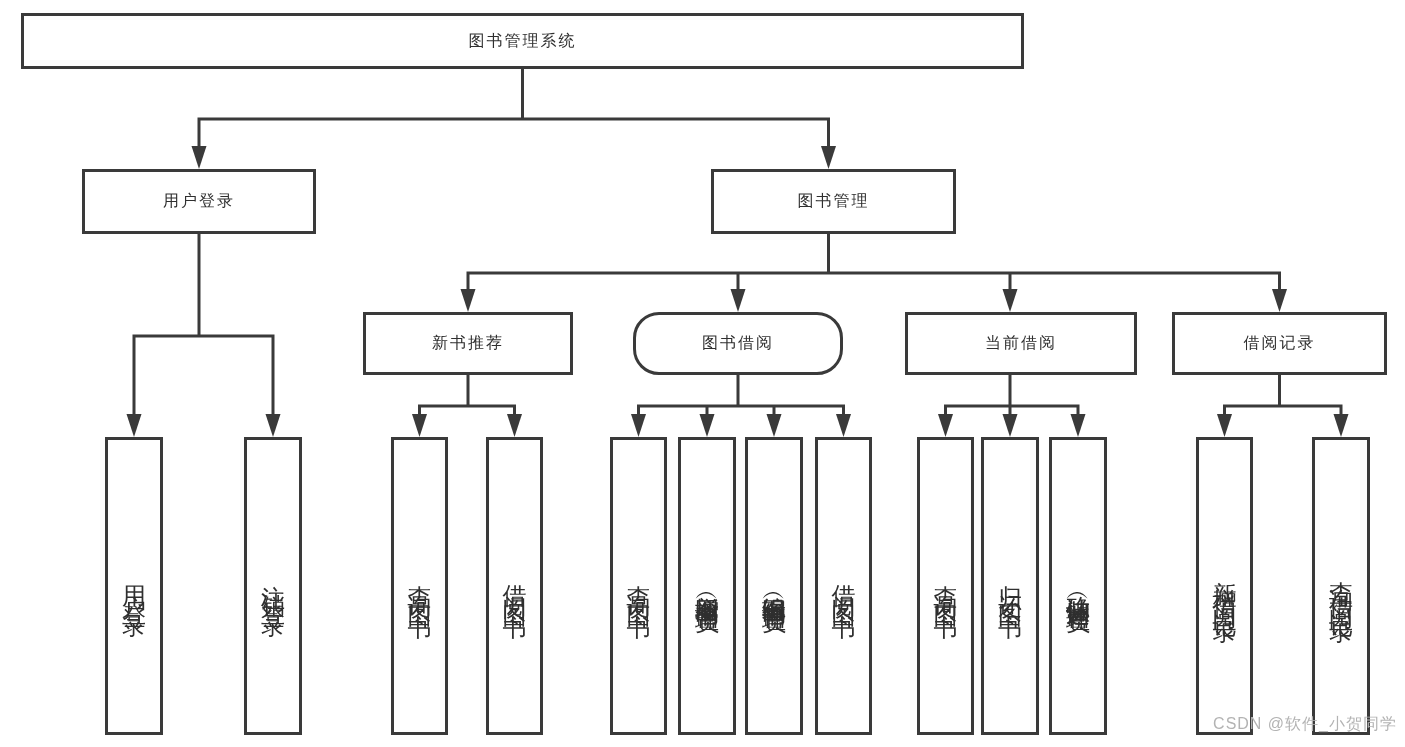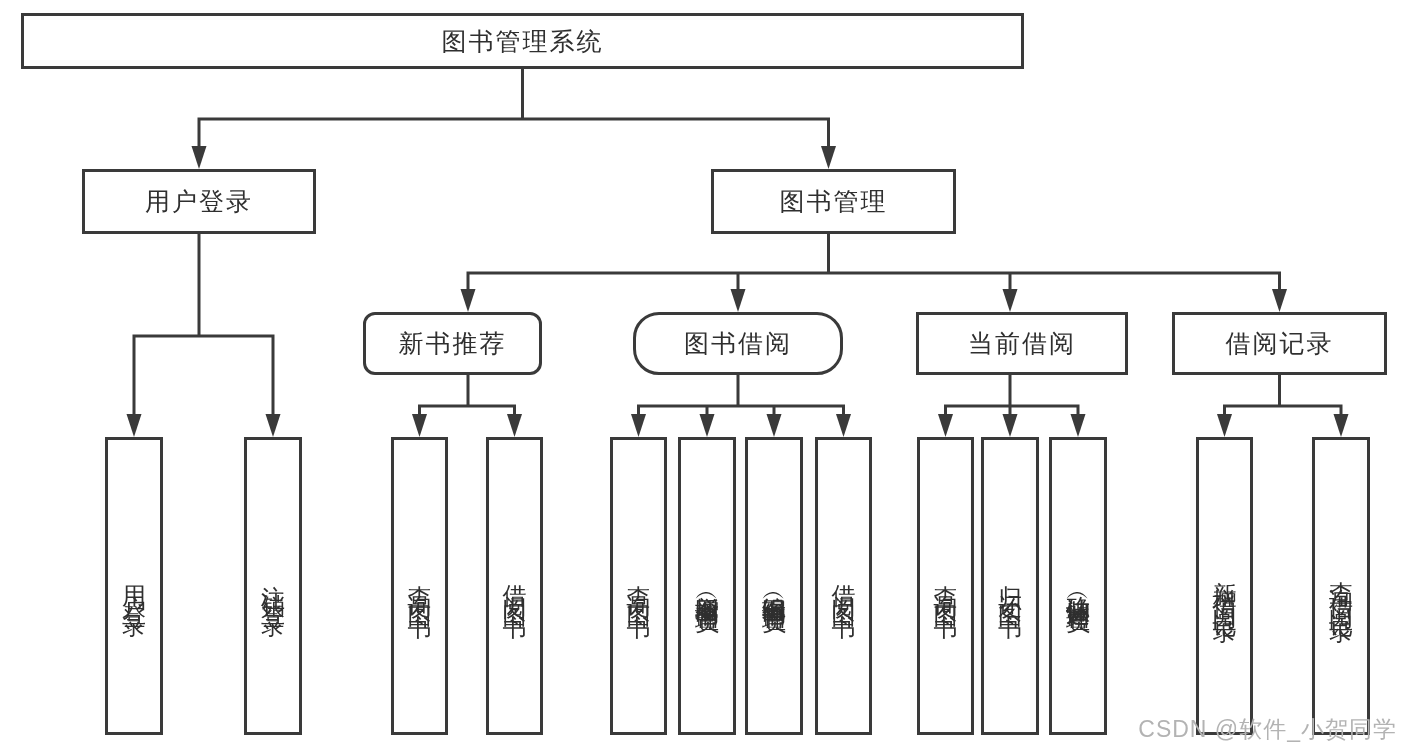--- a/index.html
+++ b/index.html
@@ -27,36 +27,36 @@
     box-sizing: border-box;
     border: 3px solid var(--stroke, #3a3a3a);
     background: var(--boxfill, #ffffff);
     color: var(--textcolor, #2f2f2f);
     display: flex;
     align-items: center;
     justify-content: center;
     text-align: center;
   }
   .node.h {
-    font-size: 25px;
+    font-size: 16px;
     letter-spacing: 2px;
     white-space: nowrap;
     text-align: right;
   }
   .node.v {
     writing-mode: vertical-rl;
     text-orientation: mixed;
     font-size: 24px;
     line-height: 1;
   }
   #watermark {
     position: absolute;
     right: 8px;
     top: 714px;
-    font-size: 23px;
+    font-size: 16px;
     letter-spacing: 1px;
     color: var(--wmcolor, #b3b3b3);
     white-space: nowrap;
     text-align: center;
   }
 </style>
 </head>
 <body>
 
 <div id="canvas">
@@ -99,23 +99,23 @@
       <g>
         <path d="M1279.5 375 V406 M1223 406 H1342.5 M1224.5 406 V417 M1341 406 V417" fill="none" stroke="#3a3a3a" stroke-width="3"></path>
         <polygon points="1217,414 1232,414 1224.5,437" fill="#3a3a3a"></polygon>
         <polygon points="1333.5,414 1348.5,414 1341,437" fill="#3a3a3a"></polygon>
       </g>
     </svg>
   <div id="nodes">
       <div class="node h" style="left: 21px; top: 13px; width: 1003px; height: 56px;">图书管理系统</div>
       <div class="node h" style="left: 82px; top: 169px; width: 234px; height: 65px;">用户登录</div>
       <div class="node h" style="left: 711px; top: 169px; width: 245px; height: 65px;">图书管理</div>
-      <div class="node h" style="left: 363px; top: 312px; width: 179px; height: 63px; border-radius: 12px;">新书推荐</div>
+      <div class="node h" style="left: 363px; top: 312px; width: 210px; height: 63px;">新书推荐</div>
       <div class="node h" style="left: 633px; top: 312px; width: 210px; height: 63px; border-radius: 26px;">图书借阅</div>
-      <div class="node h" style="left: 905px; top: 312px; width: 212px; height: 63px; margin-left: 11px;">当前借阅</div>
+      <div class="node h" style="left: 905px; top: 312px; width: 232px; height: 63px;">当前借阅</div>
       <div class="node h" style="left: 1172px; top: 312px; width: 215px; height: 63px;">借阅记录</div>
       <div class="node v" style="left: 105px; top: 437px; width: 58px; height: 298px; letter-spacing: 10px;">用户登录</div>
       <div class="node v" style="left: 244px; top: 437px; width: 58px; height: 298px; letter-spacing: 10px;">注销登录</div>
       <div class="node v" style="left: 391px; top: 437px; width: 57px; height: 298px; letter-spacing: 10px;">查询图书</div>
       <div class="node v" style="left: 486px; top: 437px; width: 57px; height: 298px; letter-spacing: 10px;">借阅图书</div>
       <div class="node v" style="left: 610px; top: 437px; width: 57px; height: 298px; letter-spacing: 10px;">查询图书</div>
       <div class="node v" style="left: 678px; top: 437px; width: 58px; height: 298px; letter-spacing: 2px;">新增图书（管理员）</div>
       <div class="node v" style="left: 745px; top: 437px; width: 58px; height: 298px; letter-spacing: 2px;">编辑图书（管理员）</div>
       <div class="node v" style="left: 815px; top: 437px; width: 57px; height: 298px; letter-spacing: 10px;">借阅图书</div>
       <div class="node v" style="left: 917px; top: 437px; width: 57px; height: 298px; letter-spacing: 10px;">查询图书</div>

